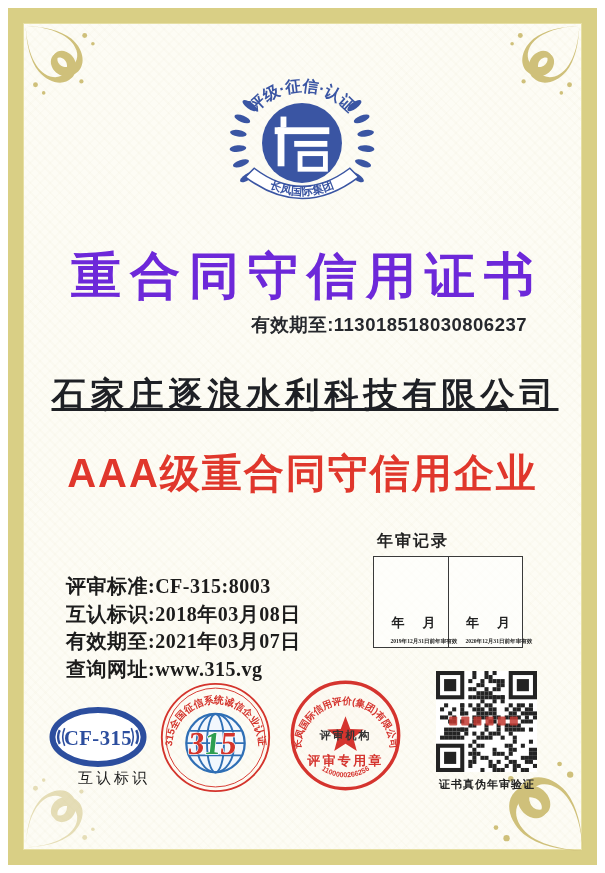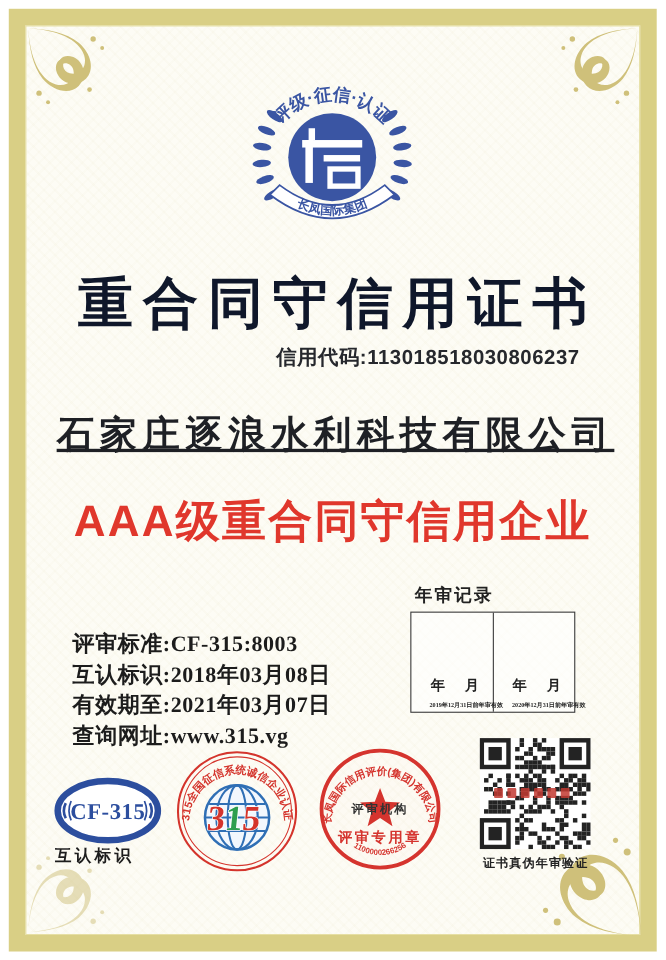--- a/index.html
+++ b/index.html
@@ -23,21 +23,21 @@
   .orn.tr{right:24px;top:24px;transform:scaleX(-1);}
   .orn.bl{left:24px;bottom:24px;transform:scaleY(-1);opacity:.5;}
   .orn.br{right:20px;bottom:20px;width:106px;height:106px;transform:scale(-1,-1);}
 
   
   .emblem{position:absolute;left:224px;top:60px;width:156px;height:158px;}
   .emblem svg{width:100%;height:100%;display:block;}
 
   .title{
     position:absolute;left:0;right:0;top:243px;text-align:center;
-    font-size:50px;font-weight:900;color:#0f172a;letter-spacing:9px;
+    font-size:50px;font-weight:900;color:#6d28d9;letter-spacing:9px;
     text-indent:9px;white-space:nowrap;
   }
   .credit-code{
     position:absolute;right:78px;top:312px;
     font-size:18.5px;font-weight:bold;color:#26282d;letter-spacing:.5px;
   }
   .company{
     position:absolute;left:0;right:0;top:372px;text-align:center;
     font-size:34px;font-weight:900;color:#1e2025;letter-spacing:5px;text-indent:5px;
     white-space:nowrap;
@@ -76,22 +76,22 @@
   .review-note{
     font-family:"Liberation Serif",serif;
     font-size:9px;font-weight:bold;color:#222;white-space:nowrap;
     transform:scale(.62);transform-origin:center bottom;text-align:center;
   }
 
   
   .cf-oval{position:absolute;left:49px;top:706px;width:98px;height:62px;}
   .cf-oval svg{width:100%;height:100%;display:block;}
   .cf-label{
-    position:absolute;left:30px;top:769px;width:112px;text-align:center;
-    font-size:15px;font-weight:bold;color:#1d1d1d;letter-spacing:3px;
+    position:absolute;left:58px;top:769px;width:112px;text-align:center;
+    font-size:15px;font-weight:normal;color:#1d1d1d;letter-spacing:3px;
   }
   .globe{position:absolute;left:159px;top:681px;width:113px;height:113px;}
   .globe svg{width:100%;height:100%;display:block;}
   .seal{position:absolute;left:288px;top:678px;width:115px;height:115px;}
   .seal svg{width:100%;height:100%;display:block;}
   .qr{position:absolute;left:436px;top:671px;width:101px;height:101px;}
   .qr svg{width:100%;height:100%;display:block;}
   .qr-caption{
     position:absolute;left:424px;top:777px;width:126px;text-align:center;
     font-family:"Liberation Serif",serif;
@@ -171,21 +171,21 @@
       </g>
       <path d="M 22,119 Q 80,163 138,119 L 129,110 Q 80,147 31,110 Z" fill="#ffffff" stroke="#3a55a3" stroke-width="1.6"></path>
       <path id="e-arc-bot" d="M 27,118 Q 80,157 133,118" fill="none"></path>
       <text font-size="11.5" font-weight="bold" fill="#3a55a3" font-family="Liberation Sans,sans-serif">
         <textPath href="#e-arc-bot" startOffset="50%" text-anchor="middle">长凤国际集团</textPath>
       </text>
     </svg>
   </div>
 
   <div class="title">重合同守信用证书</div>
-  <div class="credit-code">信用代码:113018518030806237</div>
+  <div class="credit-code">有效期至:113018518030806237</div>
   <div class="company">石家庄逐浪水利科技有限公司</div>
   <div class="rating">AAA级重合同守信用企业</div>
 
   <div class="details">
     <div class="detail-line">评审标准:CF-315:8003</div>
     <div class="detail-line">互认标识:2018年03月08日</div>
     <div class="detail-line">有效期至:2021年03月07日</div>
     <div class="detail-line">查询网址:www.315.vg</div>
   </div>
 

